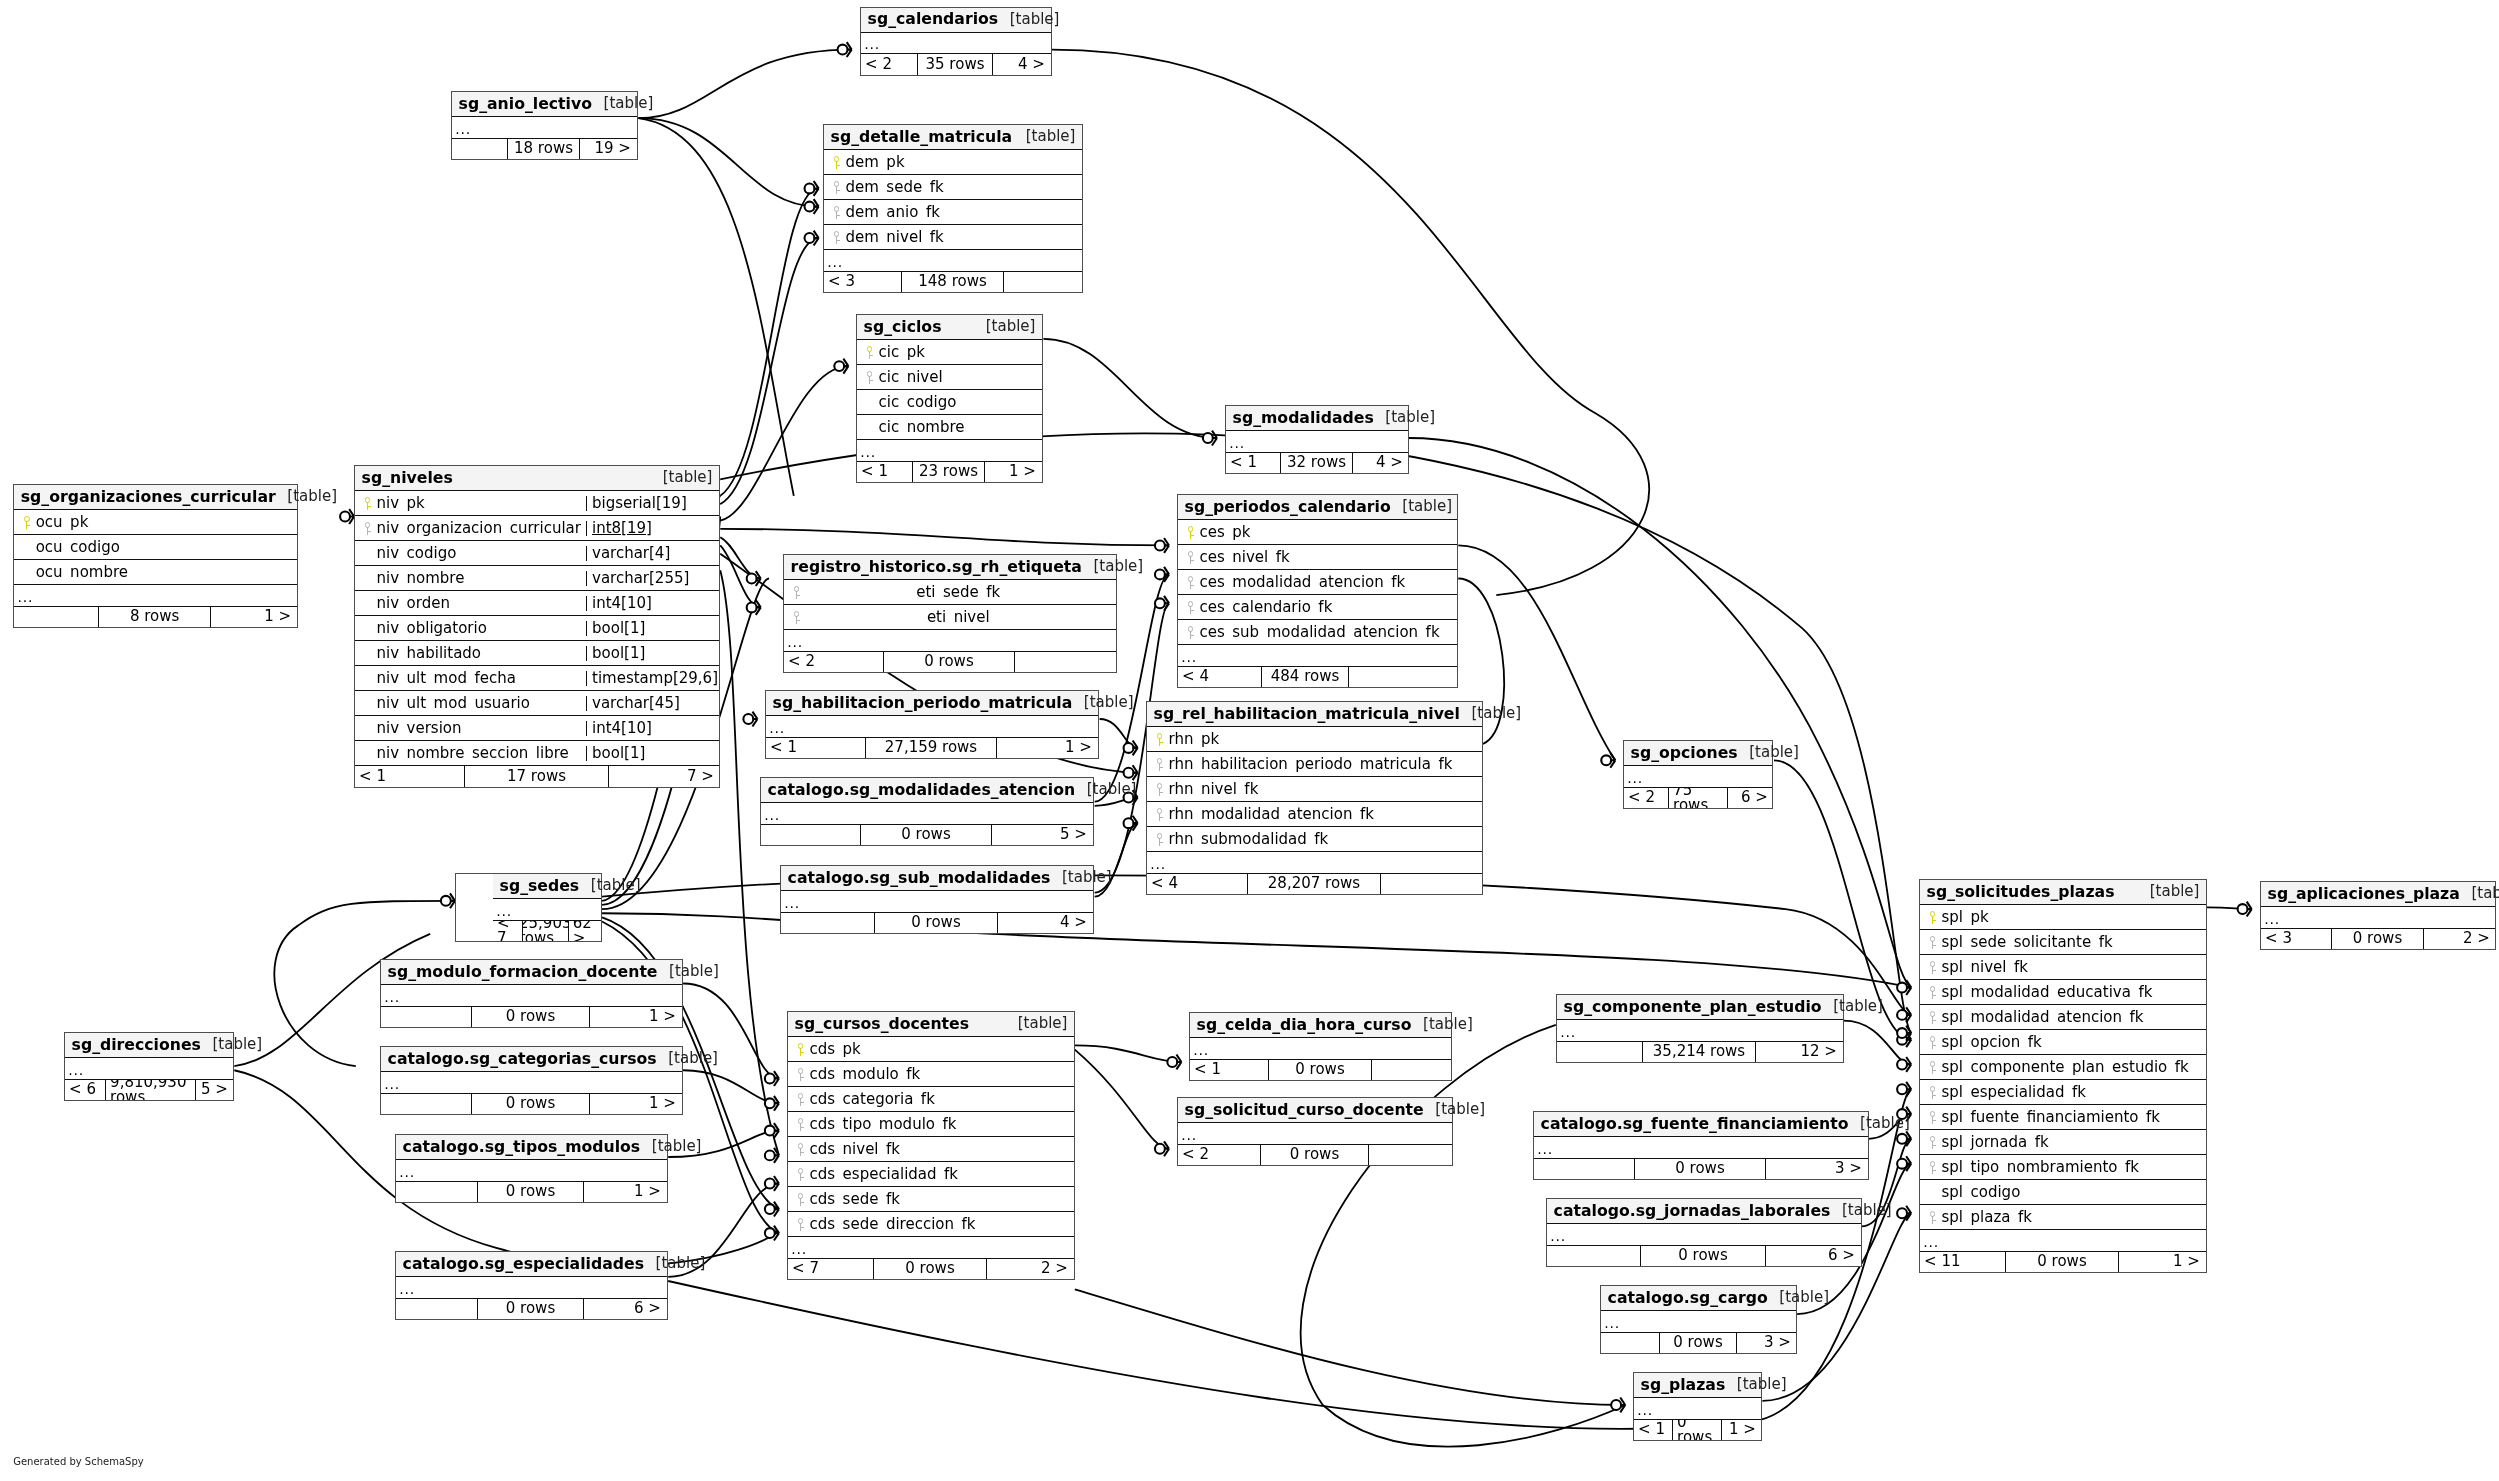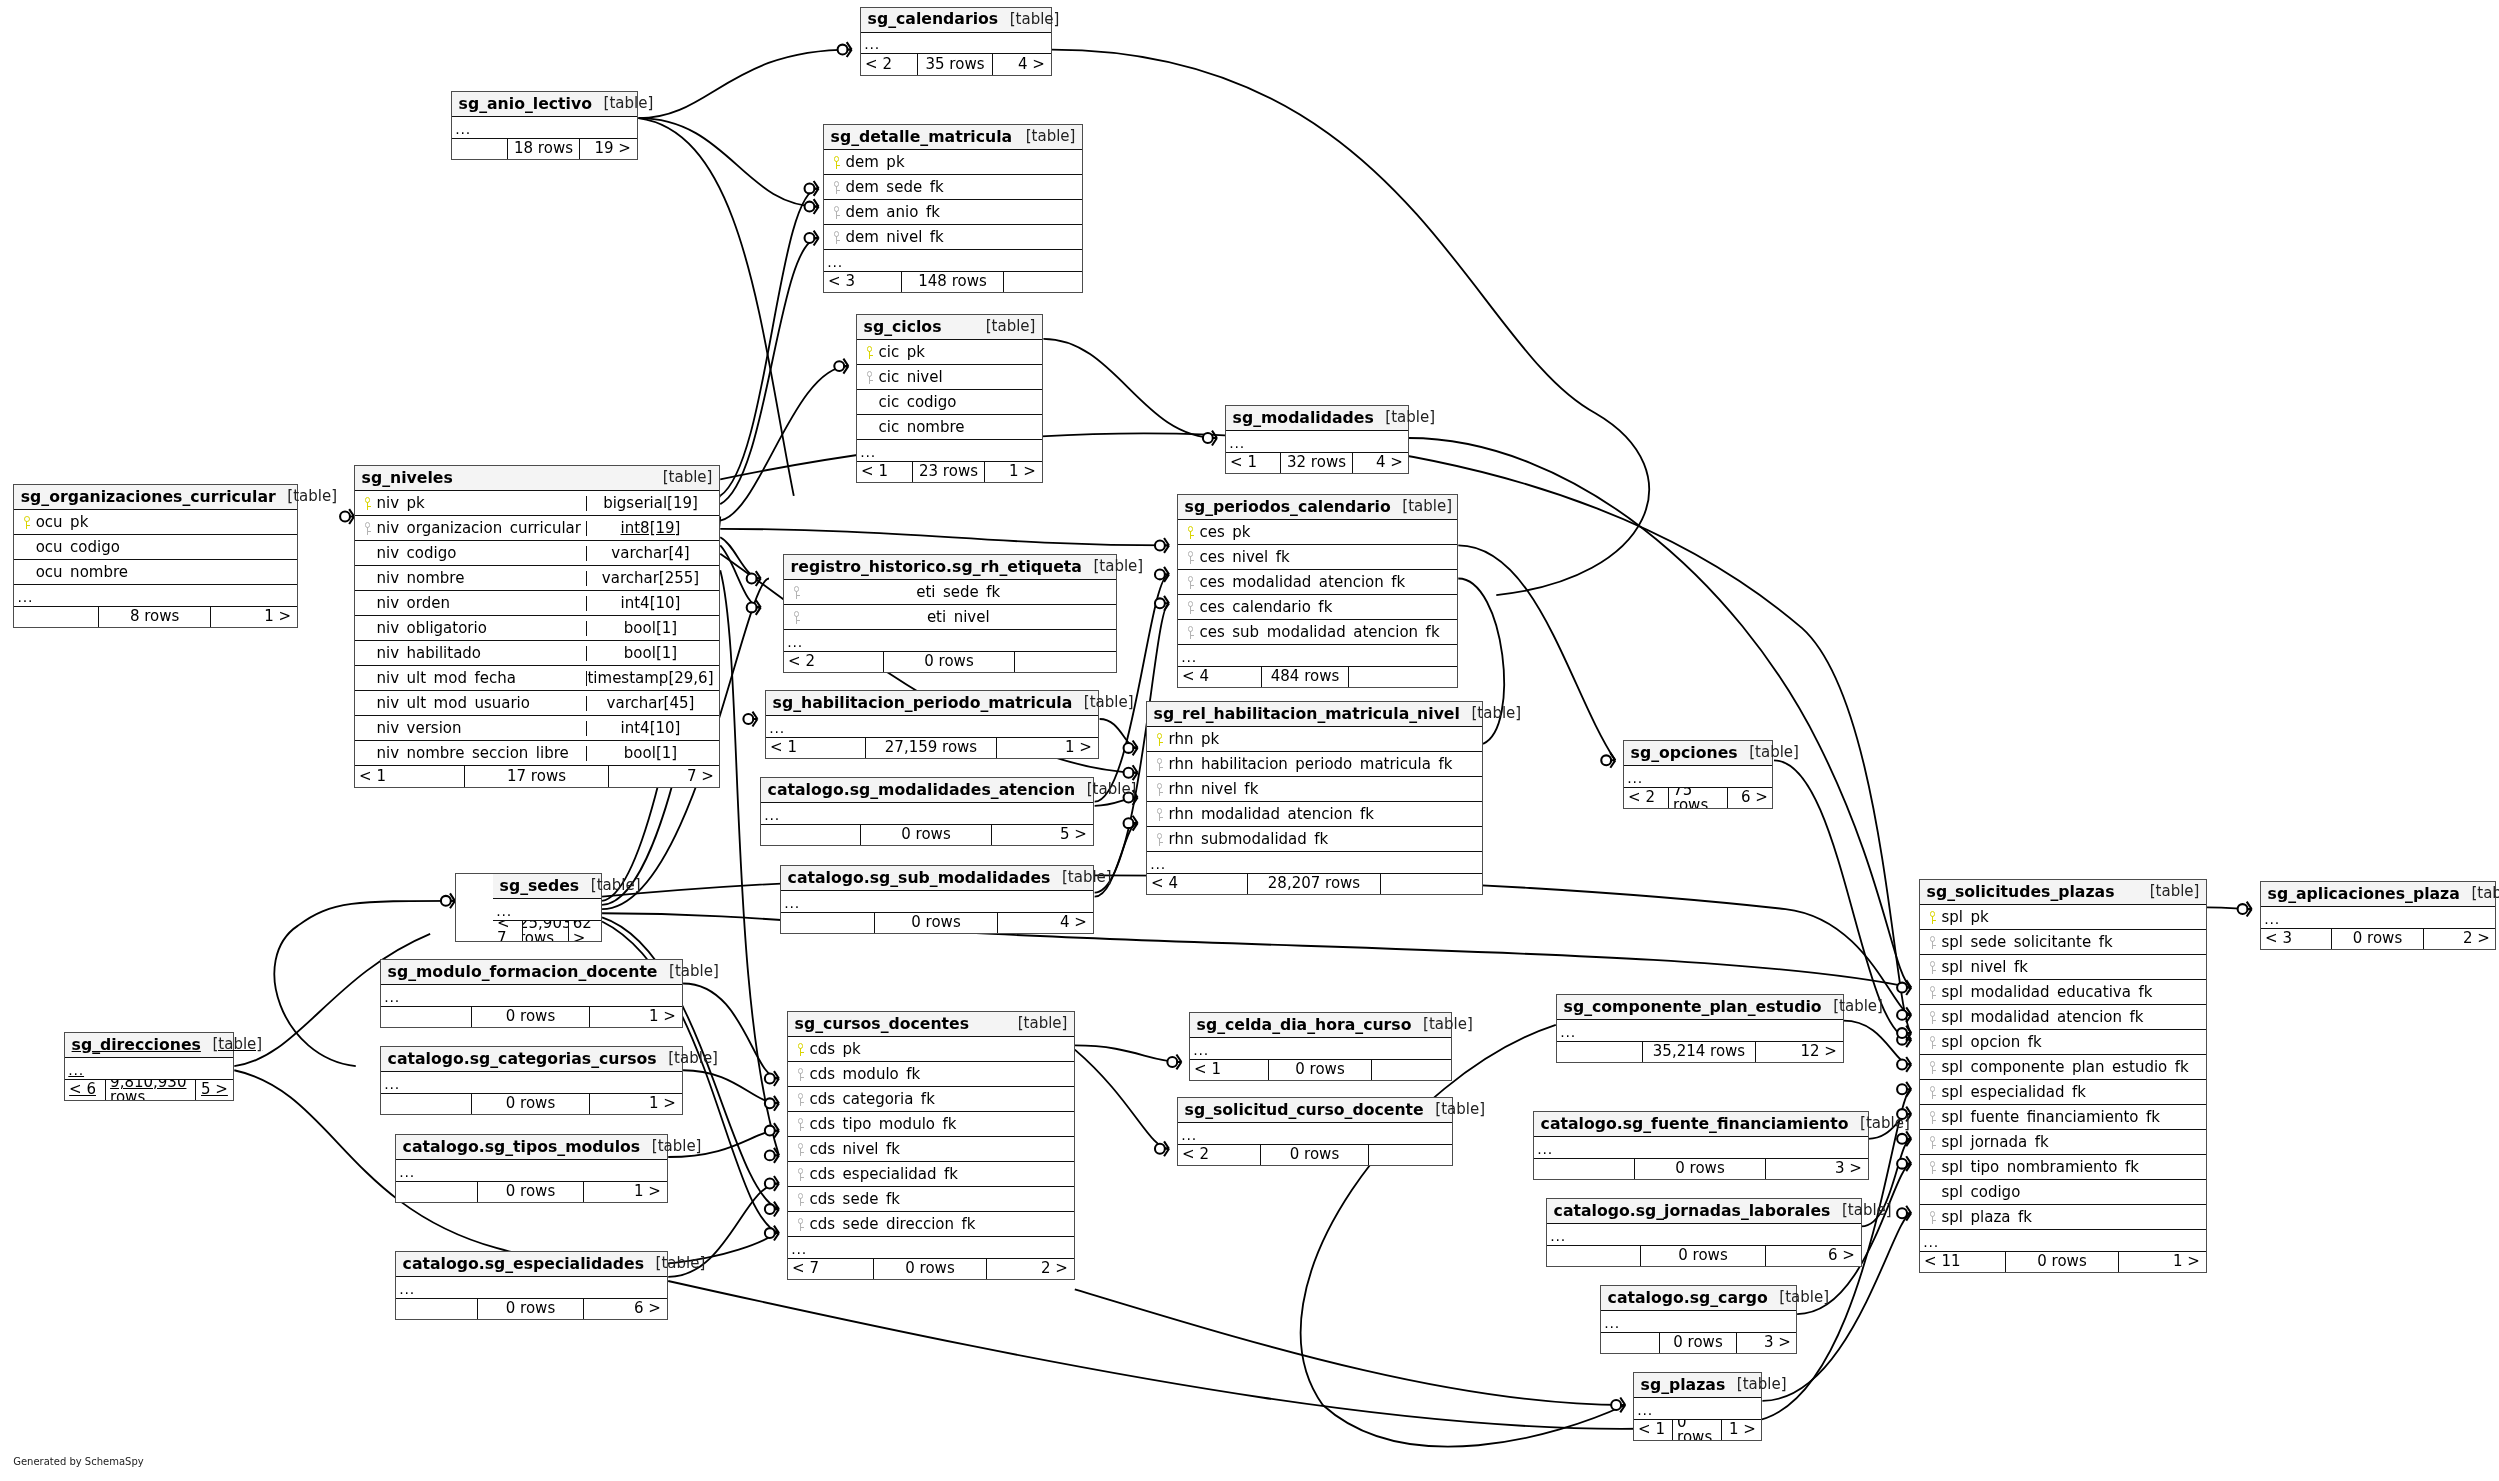--- a/index.html
+++ b/index.html
@@ -75,23 +75,23 @@
     color: #000;
     font-size: 15px;
     flex: 1 1 auto;
     overflow: hidden;
   }
   .tbl .col.centered .cname { text-align: center; }
   .tbl .col .ctype {
     color: #000;
     font-size: 15px;
     border-left: 1.7px solid #111111;
+    padding-left: 5px;
     box-sizing: border-box;
     white-space: nowrap;
-    text-align: center;
   }
   .tbl .ellipsis {
     height: 21.5px;
     display: flex;
     align-items: flex-end;
     padding: 0 3.3px 1.7px 3.3px;
     border-bottom: 1.7px solid #111111;
     box-sizing: border-box;
     color: #000;
     font-size: 14px;
@@ -774,21 +774,21 @@
           <span class="tname">sg_celda_dia_hora_curso</span>
           <span class="ttype">[table]</span>
         </div>
         <div class="ellipsis">...</div>
         <div class="foot">
           <div class="fl" style="width:78px">&lt; 1</div>
           <div class="fc" style="width:104px">0 rows</div>
           <div class="fr" style="width:78px"></div>
         </div>
       </div>
-      <div class="tbl" style="left: 64px; top: 1032px; width: 170px; text-decoration: underline;">
+      <div class="tbl" style="left: 64px; top: 1032px; width: 170px;">
         <div class="hdr">
           <span class="tname">sg_direcciones</span>
           <span class="ttype">[table]</span>
         </div>
         <div class="ellipsis">...</div>
         <div class="foot">
           <div class="fl" style="width:40px">&lt; 6</div>
           <div class="fc" style="width:91px">9,810,930 rows</div>
           <div class="fr" style="width:36px">5 &gt;</div>
         </div>

